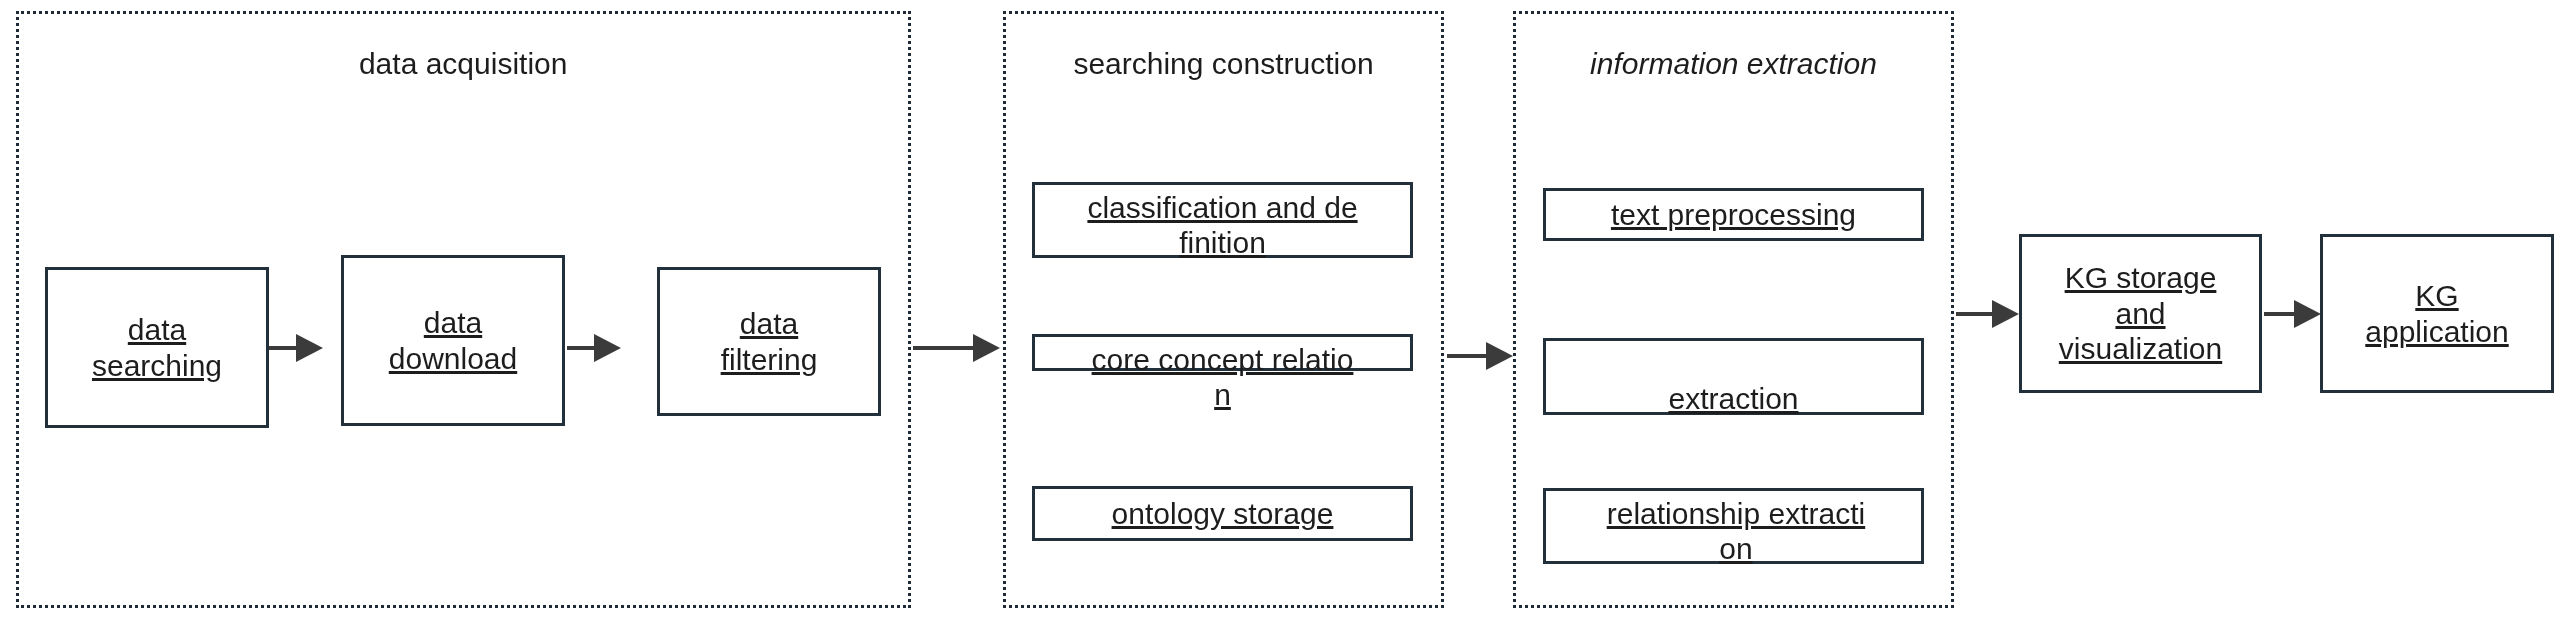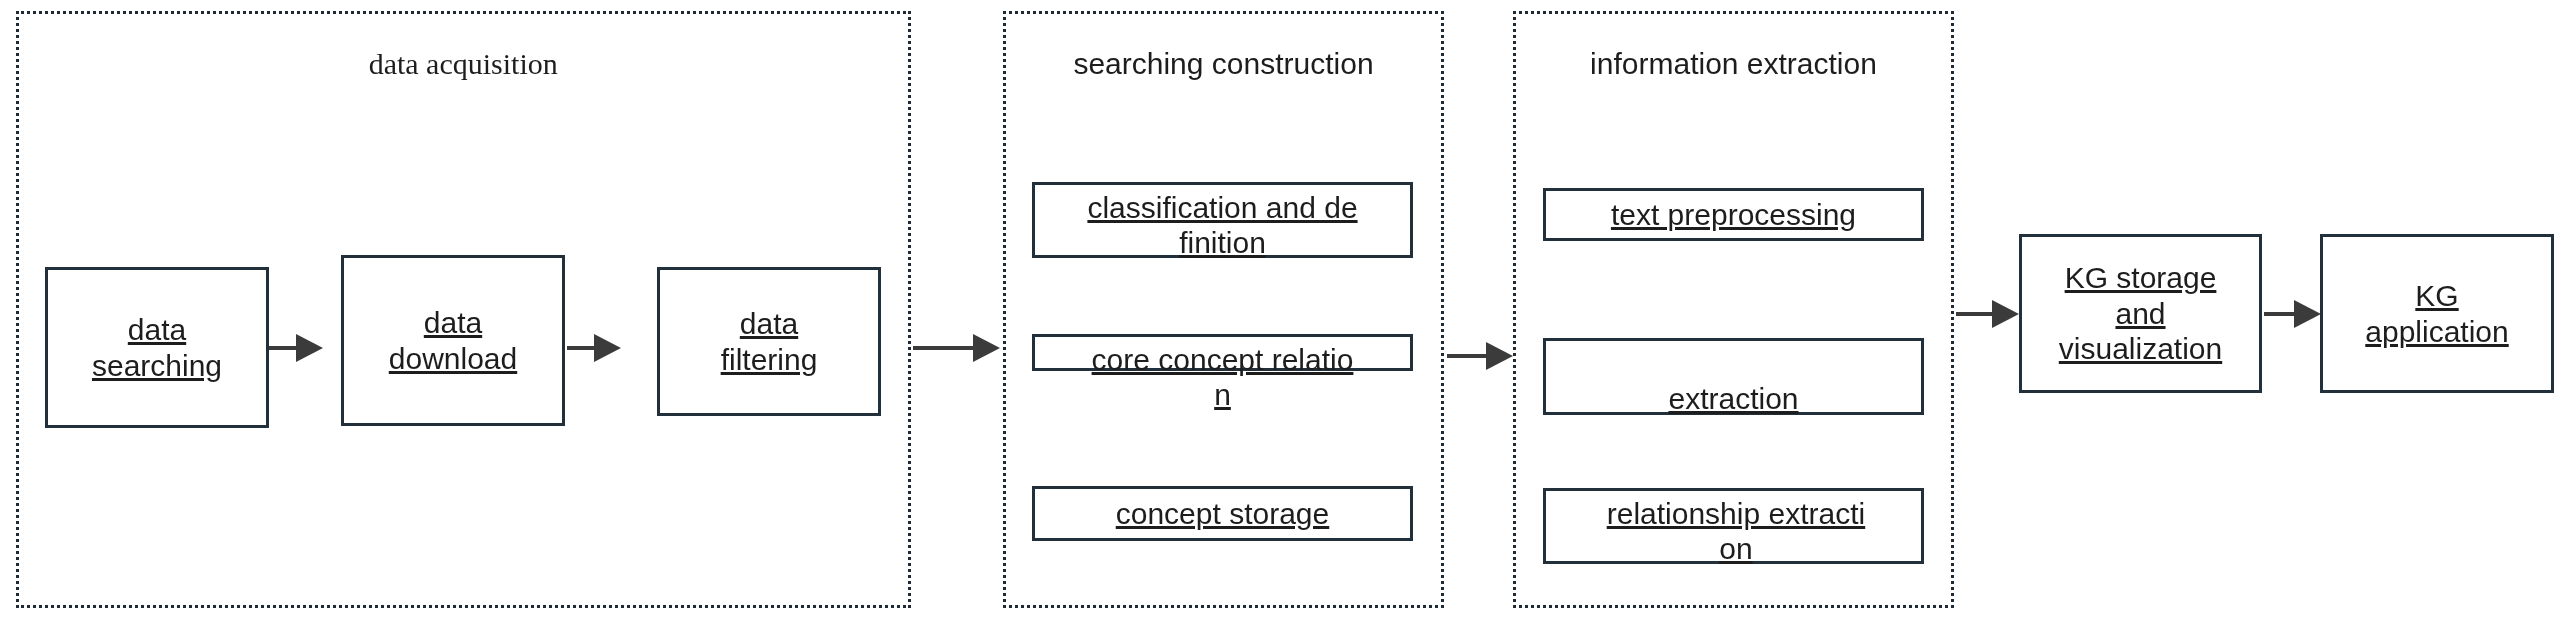--- a/index.html
+++ b/index.html
@@ -77,21 +77,21 @@
     border-top:14px solid transparent;
     border-bottom:14px solid transparent;
     border-left:27px solid #3b3b3b;
   }
 </style>
 </head>
 <body>
 
 <div id="canvas">
 
-  <div class="group" style="left:15.7px;top:11px;width:895px;height:597px;font-family:Liberation Serif, serif;">
+  <div class="group" style="left:15.7px;top:11px;width:895px;height:597px;">
     <div class="group-title" style="top:33px;">data acquisition</div>
   </div>
 
   <div class="box" style="left:45px;top:267px;width:224px;height:161px;">
     <span class="txt">
       <span>data</span><br>
       <span>searching</span>
     </span>
   </div>
 
@@ -137,31 +137,31 @@
 
   <div class="box overflow" style="left:1032px;top:334px;width:381px;height:37px;">
     <span class="txt">
       <span>core concept relatio</span><br>
       <span>n</span>
     </span>
   </div>
 
   <div class="box" style="left:1032px;top:486px;width:381px;height:55px;">
     <span class="txt">
-      <span>concept storage</span>
+      <span>ontology storage</span>
     </span>
   </div>
 
   <div class="arrow" style="left:1447px;top:356px;width:67px;">
     <span class="shaft" style="width:41px;"></span>
     <span class="head" style="left:39px;"></span>
   </div>
 
   <div class="group" style="left:1513px;top:11px;width:441px;height:597px;">
-    <div class="group-title" style="top:33px;">information extraction</div>
+    <div class="group-title" style="top:33px;font-style:italic;">information extraction</div>
   </div>
 
   <div class="box" style="left:1543px;top:188px;width:381px;height:53px;">
     <span class="txt">
       <span>text preprocessing</span>
     </span>
   </div>
 
   <div class="box overflow" style="left:1543px;top:338px;width:381px;height:77px;">
     <span class="txt">

